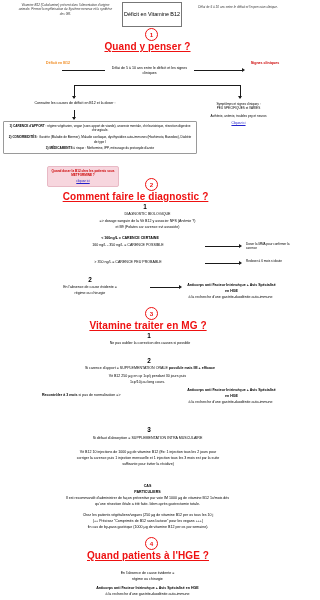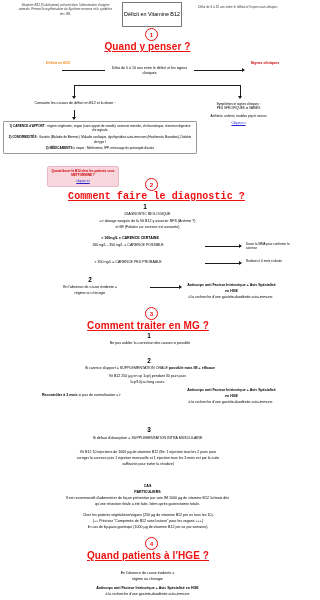--- a/index.html
+++ b/index.html
@@ -117,21 +117,21 @@
 </div>
 
 <div class="abs pink" style="left:47px;top:166px;width:66px;padding:2px 2px;">
   <div class="t4 b crimson">Quand doser la B12 chez les patients sous METFORMINE ?</div>
   <div class="t4 lnk" style="margin-top:1.5px;">cliquez ici</div>
 </div>
 
 <div class="abs circnum" style="left:145px;top:178px;">
   <span>2</span>
 </div>
-<div class="abs sect" style="left:64px;top:191px;width:185px;font-family:Liberation Mono, monospace;">Comment faire le diagnostic ?</div>
+<div class="abs sect" style="left:43px;top:191px;width:185px;">Comment faire le diagnostic ?</div>
 
 <div class="abs stepnum" style="left:130px;top:203px;width:30px;">1</div>
 
 <div class="abs t45 ctr" style="left:50px;top:212px;width:195px;">DIAGNOSTIC BIOLOGIQUE</div>
 <div class="abs t45 ctr" style="left:40px;top:219px;width:215px;">=&gt; dosage sanguin de la Vit B12 y associer NFS (Anémie ?)</div>
 <div class="abs t45 ctr" style="left:40px;top:225px;width:215px;">et B9 (Folates car carence svt associée)</div>
 
 <div class="abs t45 b ctr" style="left:55px;top:236px;width:150px;">&lt; 160ng/L = CARENCE CERTAINE</div>
 <div class="abs t45 ctr" style="left:48px;top:243px;width:160px;">160 ng/L - 350 ng/L = CARENCE POSSIBLE</div>
 <div class="abs hline" style="left:205px;top:246px;width:35px;"></div>
@@ -149,21 +149,21 @@
 <div class="abs hline" style="left:150px;top:287px;width:30px;"></div>
 <div class="abs arrowR" style="left:179px;top:285px;"></div>
 
 <div class="abs t45 b ctr" style="left:168px;top:283px;width:127px;">Anticorps anti Facteur Intrinsèque + Avis Spécialisé</div>
 <div class="abs t45 b ctr" style="left:168px;top:289px;width:127px;">en HGE</div>
 <div class="abs t45 ctr" style="left:166px;top:295px;width:129px;">à la recherche d'une gastrite-duodénite auto-immune</div>
 
 <div class="abs circnum" style="left:145px;top:307px;">
   <span>3</span>
 </div>
-<div class="abs sect" style="left:78px;top:320px;width:140px;">Comment traiter en MG ?</div>
+<div class="abs sect" style="left:78px;top:320px;width:140px;">Vitamine traiter en MG ?</div>
 
 <div class="abs stepnum" style="left:134px;top:332px;width:30px;">1</div>
 <div class="abs t45 ctr" style="left:65px;top:341px;width:170px;">Ne pas oublier la correction des causes si possible</div>
 
 <div class="abs stepnum" style="left:134px;top:357px;width:30px;">2</div>
 <div class="abs t45 ctr" style="left:35px;top:366px;width:230px;">
   <span>Si carence d'apport = SUPPLEMENTATION ORALE </span><span class="b">possible mais IM + efficace</span>
 </div>
 <div class="abs t45 ctr" style="left:55px;top:374px;width:185px;">Vit B12 250 µg en cp 1cp/j pendant 30 jours puis</div>
 <div class="abs t45 ctr" style="left:55px;top:380px;width:185px;">1cp/10j au long cours.</div>

